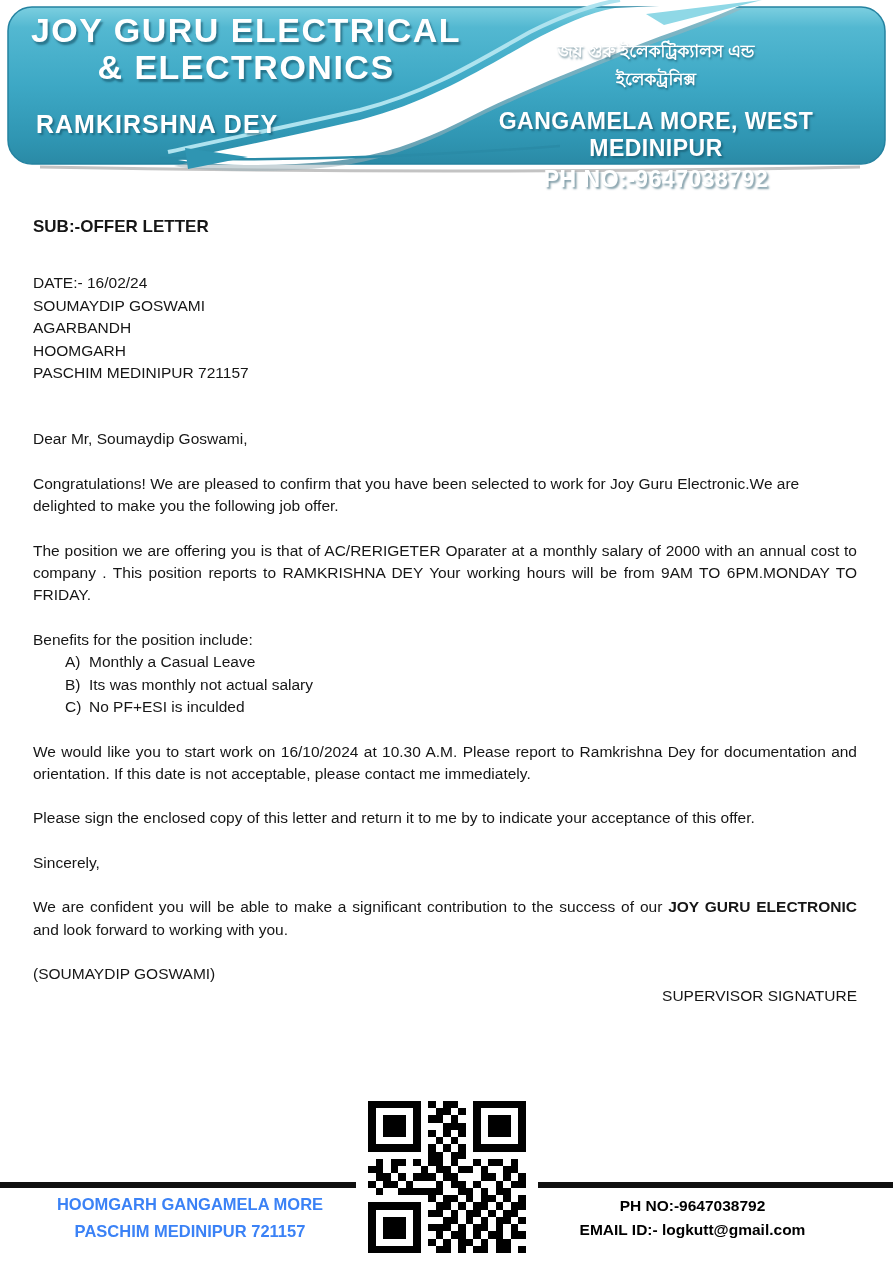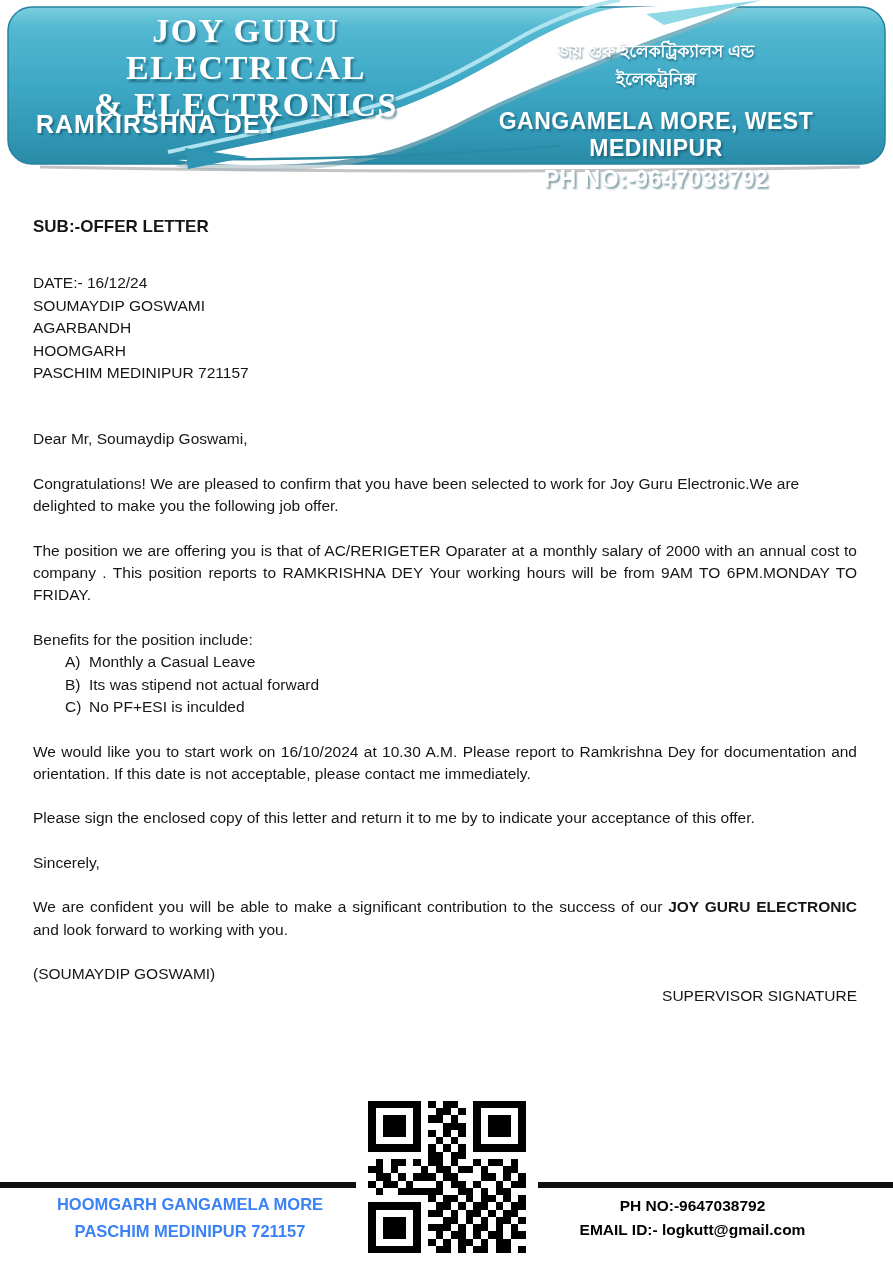--- a/index.html
+++ b/index.html
@@ -3,21 +3,21 @@
 <meta charset="utf-8">
 <style>
   html,body{margin:0;padding:0;background:#ffffff;}
   .page{position:relative;width:893px;height:1263px;background:#ffffff;overflow:hidden;
         font-family:"Liberation Sans",sans-serif;color:#161616;}
 
   
   .banner{position:absolute;left:0;top:0;width:893px;height:178px;}
   .banner svg{position:absolute;left:0;top:0;}
   .banner-title{position:absolute;left:28px;top:12px;width:436px;text-align:center;
-        font-family:Liberation Serif, serif;font-weight:bold;color:#ffffff;
+        font-family:Liberation Sans, sans-serif;font-weight:bold;color:#ffffff;
         font-size:34px;line-height:37px;letter-spacing:1.5px;
         text-shadow:2px 3px 2px rgba(15,70,90,.55);}
   .banner-prop{position:absolute;left:36px;top:110px;width:300px;
         font-size:25px;font-weight:bold;letter-spacing:1px;color:#ffffff;
         text-shadow:2px 2px 2px rgba(15,70,90,.5);}
   .banner-right{position:absolute;left:438px;top:38px;width:436px;text-align:center;color:#ffffff;}
   .bengali{font-size:17px;line-height:28px;font-weight:bold;
         text-shadow:1px 2px 2px rgba(15,70,90,.5);}
   .banner-addr{margin-top:14px;font-size:23px;font-weight:bold;letter-spacing:.5px;
         text-shadow:2px 2px 2px rgba(15,70,90,.5);}
@@ -95,42 +95,42 @@
       </div>
       <div class="banner-addr">GANGAMELA MORE, WEST MEDINIPUR</div>
       <div class="banner-phone">PH NO:-9647038792</div>
     </div>
   </header>
 
   <main class="letter">
     <h1 class="subject">SUB:-OFFER LETTER</h1>
 
     <div class="address">
-      <div>DATE:- 16/12/24</div>
+      <div>DATE:- 16/02/24</div>
       <div>SOUMAYDIP GOSWAMI</div>
       <div>AGARBANDH</div>
       <div>HOOMGARH</div>
       <div>PASCHIM MEDINIPUR 721157</div>
     </div>
 
     <p class="mt2">Dear Mr, Soumaydip Goswami,</p>
 
     <p class="mt">Congratulations! We are pleased to confirm that you have been selected to work for Joy Guru Electronic.We are delighted to make you the following job offer.</p>
 
     <p class="mt justify">The position we are offering you is that of AC/RERIGETER Oparater at a monthly salary of 2000 with an annual cost to company . This position reports to RAMKRISHNA DEY Your working hours will be from 9AM TO 6PM.MONDAY TO FRIDAY.</p>
 
     <p class="mt">Benefits for the position include:</p>
     <div>
       <div class="benefit-row">
         <span class="benefit-marker">A)</span>
         <span>Monthly a Casual Leave</span>
       </div>
       <div class="benefit-row">
         <span class="benefit-marker">B)</span>
-        <span>Its was stipend not actual forward</span>
+        <span>Its was monthly not actual salary</span>
       </div>
       <div class="benefit-row">
         <span class="benefit-marker">C)</span>
         <span>No PF+ESI is inculded</span>
       </div>
     </div>
 
     <p class="mt justify">We would like you to start work on 16/10/2024 at 10.30 A.M. Please report to Ramkrishna Dey for documentation and orientation. If this date is not acceptable, please contact me immediately.</p>
 
     <p class="mt">Please sign the enclosed copy of this letter and return it to me by to indicate your acceptance of this offer.</p>

